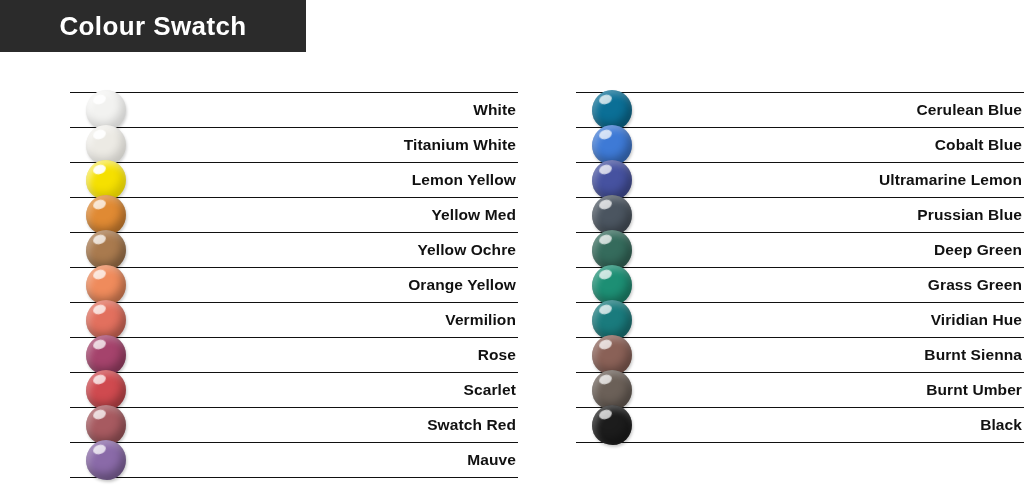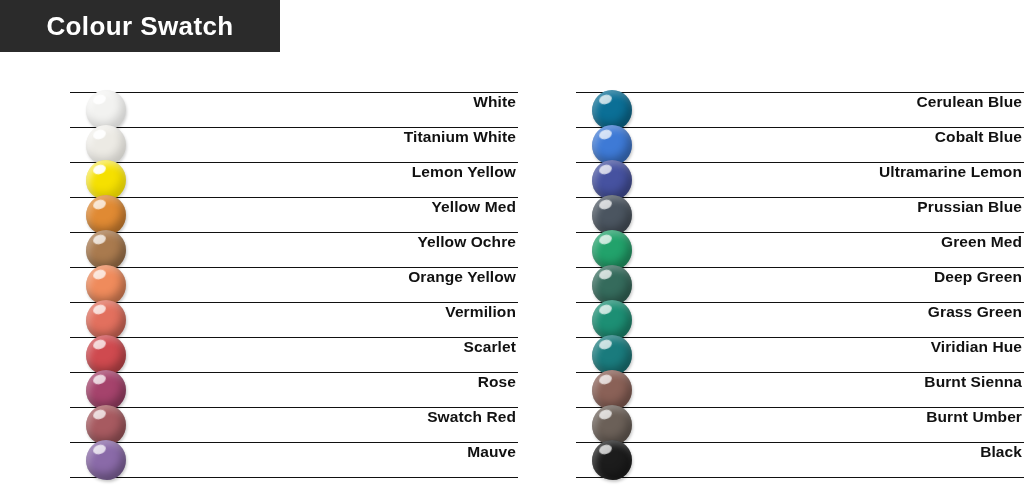--- a/index.html
+++ b/index.html
@@ -51,21 +51,21 @@
     width: 448px;
     flex: 0 0 448px;
   }
 
   
   .swatch-row {
     position: relative;
     height: 34px;
     border-bottom: 1px solid #111111;
     display: flex;
-    align-items: flex-start;
+    align-items: center;
   }
   .swatch-row:first-child {
     border-top: 1px solid #111111;
   }
   .swatch-label {
     margin-left: auto;
     font-size: 15.5px;
     font-weight: bold;
     color: #111111;
     padding-right: 2px;
@@ -111,21 +111,21 @@
                 inset 3px 4px 7px rgba(255,255,255,0.55),
                 1px 2px 3px rgba(0,0,0,0.18);
   }
   .blob.light::after {
     background: rgba(255,255,255,0.95);
   }
 </style>
 </head>
 <body>
 
-<div id="title-banner" style="width: 280px;">
+<div id="title-banner" style="width: 306px;">
   <span id="title-text">Colour Swatch</span>
 </div>
 
 <div id="columns">
 
   <div class="swatch-column">
     <div class="swatch-row">
       <span class="blob-wrap">
           <span class="blob light" style="background: rgb(242, 242, 240);"></span>
         </span>
@@ -162,32 +162,32 @@
       <span class="swatch-label">Orange Yellow</span>
     </div>
     <div class="swatch-row">
       <span class="blob-wrap">
           <span class="blob" style="background: rgb(226, 112, 94);"></span>
         </span>
       <span class="swatch-label">Vermilion</span>
     </div>
     <div class="swatch-row">
       <span class="blob-wrap">
+          <span class="blob" style="background: rgb(165, 67, 108);"></span>
+        </span>
+      <span class="swatch-label">Rose</span>
+    </div>
+    <div class="swatch-row">
+      <span class="blob-wrap">
           <span class="blob" style="background: rgb(207, 74, 79);"></span>
         </span>
       <span class="swatch-label">Scarlet</span>
     </div>
     <div class="swatch-row">
       <span class="blob-wrap">
-          <span class="blob" style="background: rgb(165, 67, 108);"></span>
-        </span>
-      <span class="swatch-label">Rose</span>
-    </div>
-    <div class="swatch-row">
-      <span class="blob-wrap">
           <span class="blob" style="background: rgb(167, 90, 96);"></span>
         </span>
       <span class="swatch-label">Swatch Red</span>
     </div>
     <div class="swatch-row">
       <span class="blob-wrap">
           <span class="blob" style="background: rgb(138, 106, 168);"></span>
         </span>
       <span class="swatch-label">Mauve</span>
     </div>
@@ -213,26 +213,20 @@
       <span class="swatch-label">Ultramarine Lemon</span>
     </div>
     <div class="swatch-row">
       <span class="blob-wrap">
           <span class="blob" style="background: rgb(75, 85, 96);"></span>
         </span>
       <span class="swatch-label">Prussian Blue</span>
     </div>
     <div class="swatch-row">
       <span class="blob-wrap">
-          <span class="blob" style="background: rgb(34, 162, 107);"></span>
-        </span>
-      <span class="swatch-label">Green Med</span>
-    </div>
-    <div class="swatch-row">
-      <span class="blob-wrap">
           <span class="blob" style="background: rgb(53, 107, 92);"></span>
         </span>
       <span class="swatch-label">Deep Green</span>
     </div>
     <div class="swatch-row">
       <span class="blob-wrap">
           <span class="blob" style="background: rgb(29, 143, 116);"></span>
         </span>
       <span class="swatch-label">Grass Green</span>
     </div>

